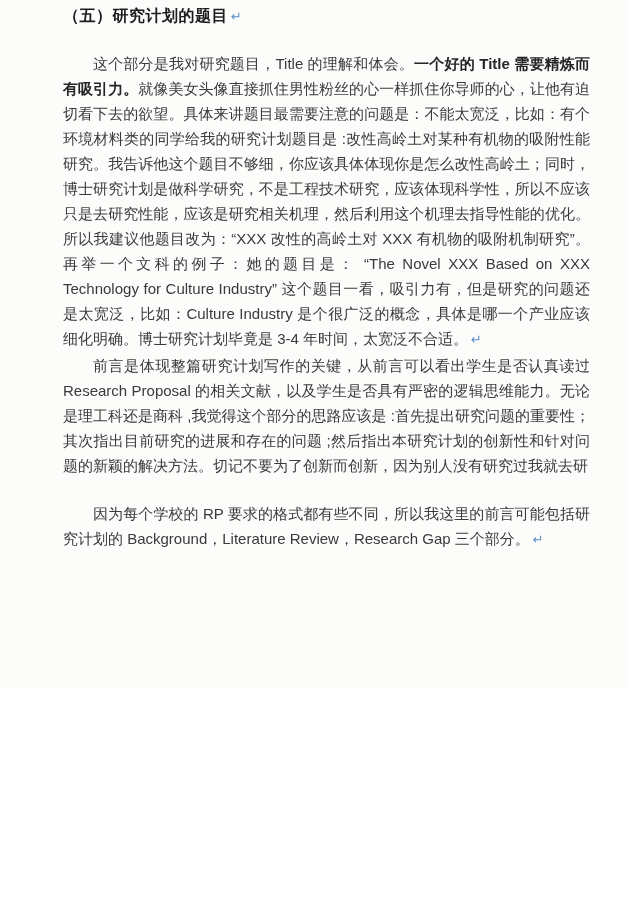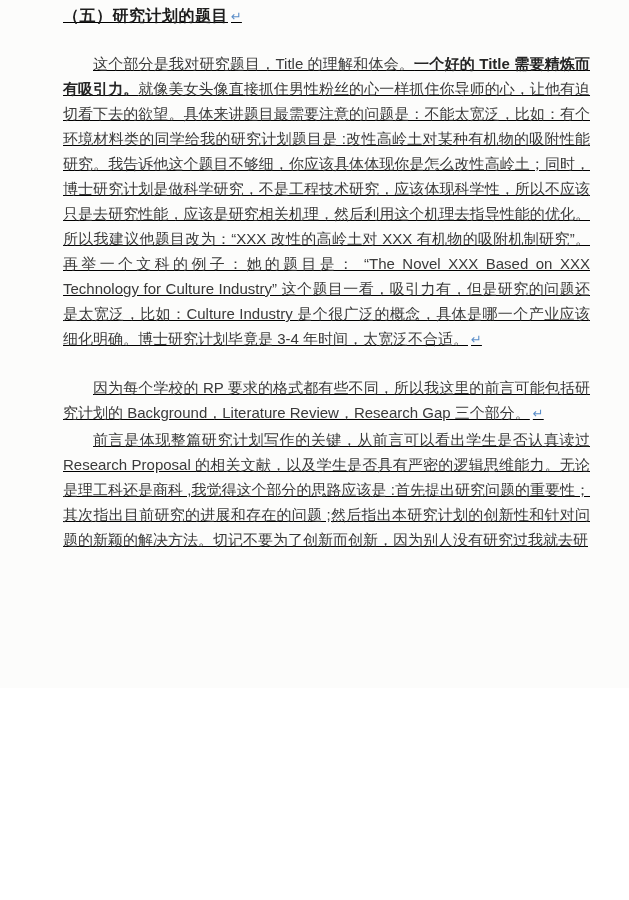--- a/index.html
+++ b/index.html
@@ -2,21 +2,20 @@
 <html><head>
 <meta charset="utf-8">
 <style>
   html,body{margin:0;padding:0;background:#ffffff;}
   .page{
     position:relative;
     width:629px;height:688px;
     background:#fcfcfb;
     overflow:hidden;
     font-family:"Liberation Sans","DejaVu Sans",sans-serif;
-    text-decoration:underline;
     -webkit-font-smoothing:antialiased;
   }
   .content{margin-left:63px;width:527px;}
   .heading{
     margin:0;padding-top:4px;
     font-size:16px;line-height:24px;
     font-weight:700;color:#1d1d1d;
     letter-spacing:.5px;
   }
   .heading.h6{padding-top:0;margin-top:29px;}
@@ -59,21 +58,21 @@
 <body>
 
 <div class="page">
   <div class="content">
 
     <div class="heading"><span>（五）研究计划的题目</span><span class="pilcrow">↵</span></div>
 
     <p class="para p1"><span class="run">这个部分是我对研究题目，Title 的理解和体会。</span><span class="run bold">一个好的 Title 需要精炼而有吸引力。</span><span class="run">就像美女头像直接抓住男性粉丝的心一样抓住你导师的心，让他有迫切看下去的欲望。具体来讲题目最需要注意的问题是：不能太宽泛，比如：有个环境材料类的同学给我的研究计划题目是 :改性高岭土对某种有机物的吸附性能研究。我告诉他这个题目不够细，你应该具体体现你是怎么改性高岭土；同时，博士研究计划是做科学研究，不是工程技术研究，应该体现科学性，所以不应该只是去研究性能，应该是研究相关机理，然后利用这个机理去指导性能的优化。所以我建议他题目改为：“XXX 改性的高岭土对 XXX 有机物的吸附机制研究”。再举一个文科的例子：她的题目是： “The Novel XXX Based on XXX Technology for Culture Industry” 这个题目一看，吸引力有，但是研究的问题还是太宽泛，比如：Culture Industry 是个很广泛的概念，具体是哪一个产业应该细化明确。博士研究计划毕竟是 3-4 年时间，太宽泛不合适。</span><span class="pilcrow">↵</span></p>
 
 
+    <p class="para p3"><span class="run">前言是体现整篇研究计划写作的关键，从前言可以看出学生是否认真读过 Research Proposal 的相关文献，以及学生是否具有严密的逻辑思维能力。无论是理工科还是商科 ,我觉得这个部分的思路应该是 :首先提出研究问题的重要性；其次指出目前研究的进展和存在的问题 ;然后指出本研究计划的创新性和针对问题的新颖的解决方法。切记不要为了创新而创新，因为别人没有研究过我就去研</span></p>
+
     <p class="para p2"><span class="run">因为每个学校的 RP 要求的格式都有些不同，所以我这里的前言可能包括研究计划的 Background，Literature Review，Research Gap 三个部分。</span><span class="pilcrow">↵</span></p>
-
-    <p class="para p3"><span class="run">前言是体现整篇研究计划写作的关键，从前言可以看出学生是否认真读过 Research Proposal 的相关文献，以及学生是否具有严密的逻辑思维能力。无论是理工科还是商科 ,我觉得这个部分的思路应该是 :首先提出研究问题的重要性；其次指出目前研究的进展和存在的问题 ;然后指出本研究计划的创新性和针对问题的新颖的解决方法。切记不要为了创新而创新，因为别人没有研究过我就去研</span></p>
 
   </div>
 
   <div class="crop-mark crop-left"></div>
   <div class="crop-mark crop-right"></div>
 </div>
 
 </body></html>

